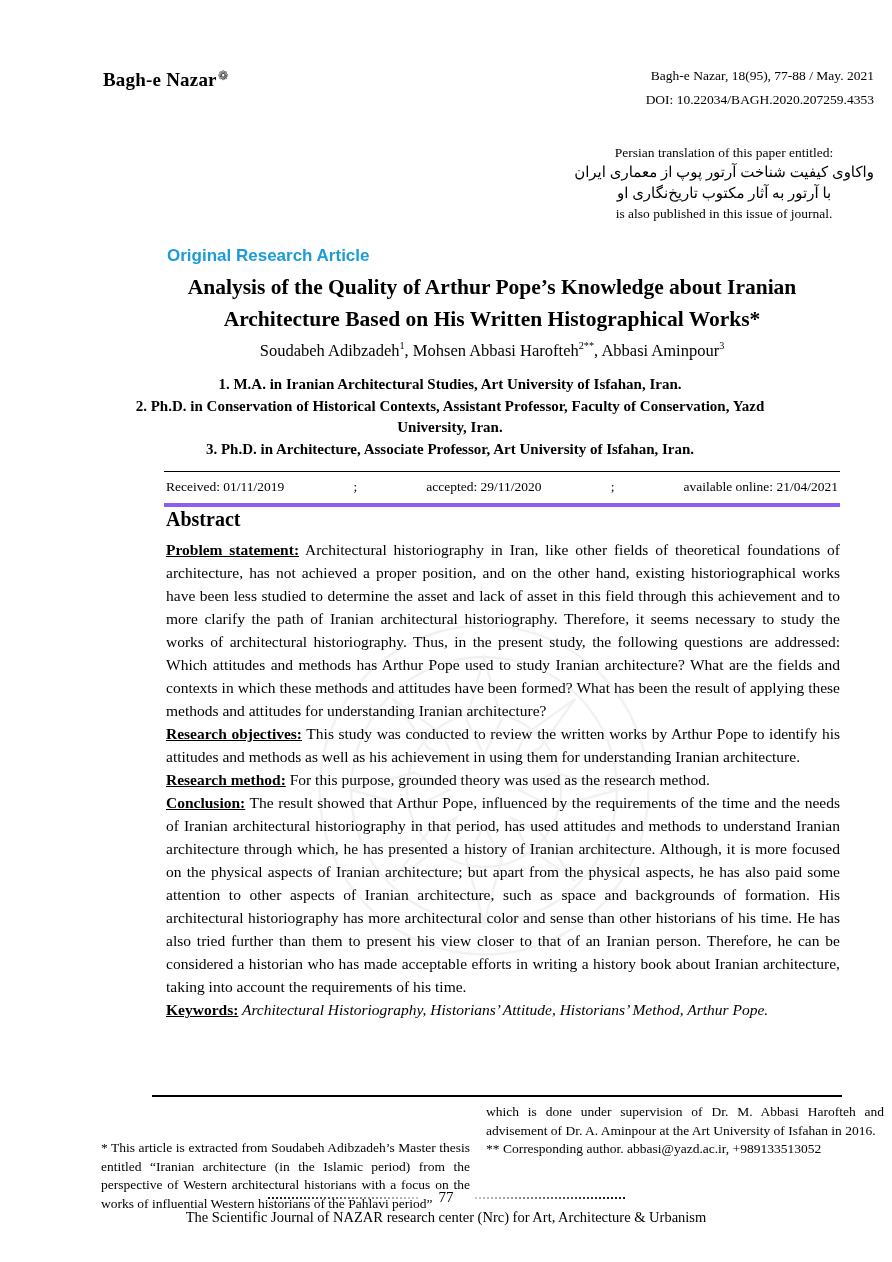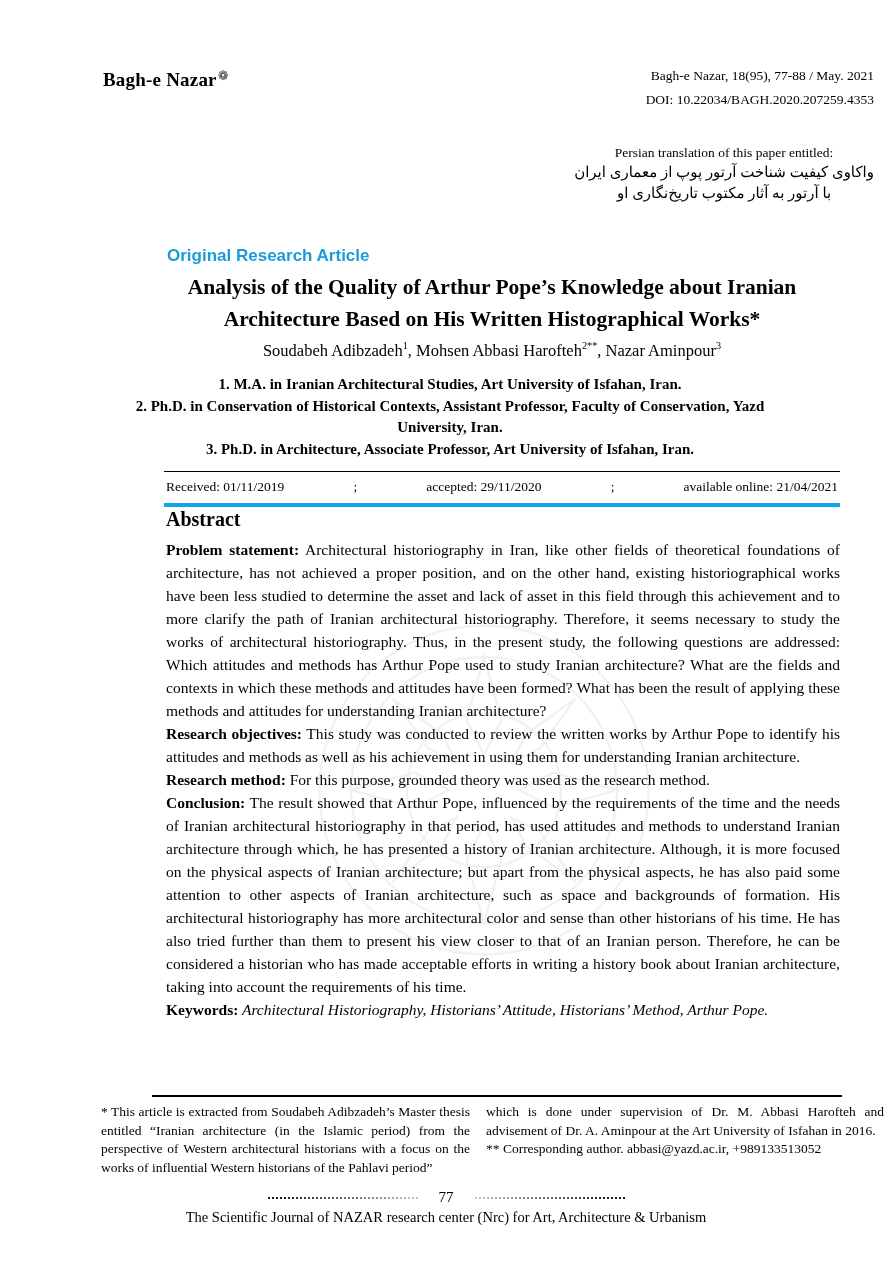--- a/index.html
+++ b/index.html
@@ -46,48 +46,48 @@
   }
   .authors sup { font-size: 0.62em; }
   .affiliations {
     position: absolute; left: 106px; top: 374px; width: 680px;
     text-align: center; font-size: 15px; font-weight: bold; line-height: 21.5px;
   }
   
   .dates-row {
     position: absolute; left: 160px; top: 471px; width: 676px;
     border-top: 1.5px solid #000;
-    border-bottom: 4px solid #0ea5e9;
+    border-bottom: 4px solid #8b5cf6;
     padding: 7px 2px 8px 2px;
     display: flex; justify-content: space-between; align-items: baseline;
     font-size: 13.5px;
   }
   
   .abstract-heading {
     position: absolute; left: 162px; top: 508px;
     font-size: 20px; font-weight: bold;
   }
   .abstract-body {
     position: absolute; left: 162px; top: 538px; width: 674px;
     font-size: 15.5px; line-height: 23px; text-align: justify;
   }
   .abstract-body p { margin: 0; }
-  .abstract-body .lead { font-weight: bold; }
+  .abstract-body .lead { font-weight: bold; text-decoration: underline; }
   .abstract-body .kw { font-style: italic; }
   .keywords-rule {
     position: absolute; left: 148px; top: 1095px; width: 690px;
     border-top: 2.5px solid #000;
   }
   
   .footnotes {
     position: absolute; left: 97px; top: 1103px; width: 783px;
     display: flex; justify-content: space-between;
     font-size: 13.5px; line-height: 18.5px; text-align: justify;
   }
-  .footnotes .col-left  { width: 369px; }
+  .footnotes .col-left  { width: 369px; margin-top: 36px; }
   .footnotes .col-right { width: 398px; }
   
   .pagenum-row {
     position: absolute; left: 0; top: 1189px; width: 100%;
     display: flex; justify-content: center; align-items: center; gap: 21px;
   }
   .leader { width: 150px; height: 0; border-bottom: 2.5px dotted #1a1a1a; }
   .leader-left  { -webkit-mask-image: linear-gradient(to right, #000 10%, rgba(0,0,0,.25)); mask-image: linear-gradient(to right, #000 10%, rgba(0,0,0,.25)); }
   .leader-right { -webkit-mask-image: linear-gradient(to left,  #000 10%, rgba(0,0,0,.25)); mask-image: linear-gradient(to left,  #000 10%, rgba(0,0,0,.25)); }
   .pagenum { font-size: 15px; }
@@ -126,27 +126,28 @@
 
   <div class="header-right">
     <div>Bagh-e Nazar, 18(95), 77-88 / May. 2021</div>
     <div>DOI: 10.22034/BAGH.2020.207259.4353</div>
   </div>
 
   <div class="translation">
     <div>Persian translation of this paper entitled:</div>
     <div class="fa" dir="rtl">واکاوی کیفیت شناخت آرتور پوپ از معماری ایران</div>
     <div class="fa" dir="rtl">با آرتور به آثار مکتوب تاریخ‌نگاری او</div>
+    <div>is also published in this issue of journal.</div>
   </div>
 
   <div class="article-type" style="color: rgb(27, 156, 217);">Original Research Article</div>
 
   <h1 class="title">Analysis of the Quality of Arthur Pope’s Knowledge about Iranian Architecture Based on His Written Histographical Works*</h1>
 
-  <div class="authors"><span>Soudabeh Adibzadeh</span><sup>1</sup><span>, </span><span>Mohsen Abbasi Harofteh</span><sup>2**</sup><span>, </span><span>Nazar Aminpour</span><sup>3</sup></div>
+  <div class="authors"><span>Soudabeh Adibzadeh</span><sup>1</sup><span>, </span><span>Mohsen Abbasi Harofteh</span><sup>2**</sup><span>, </span><span>Abbasi Aminpour</span><sup>3</sup></div>
 
   <div class="affiliations">
     <div>1. M.A. in Iranian Architectural Studies, Art University of Isfahan, Iran.</div>
     <div>2. Ph.D. in Conservation of Historical Contexts, Assistant Professor, Faculty of Conservation, Yazd University, Iran.</div>
     <div>3. Ph.D. in Architecture, Associate Professor, Art University of Isfahan, Iran.</div>
   </div>
 
   <div class="dates-row">
     <span>Received: 01/11/2019</span>
     <span>;</span>

